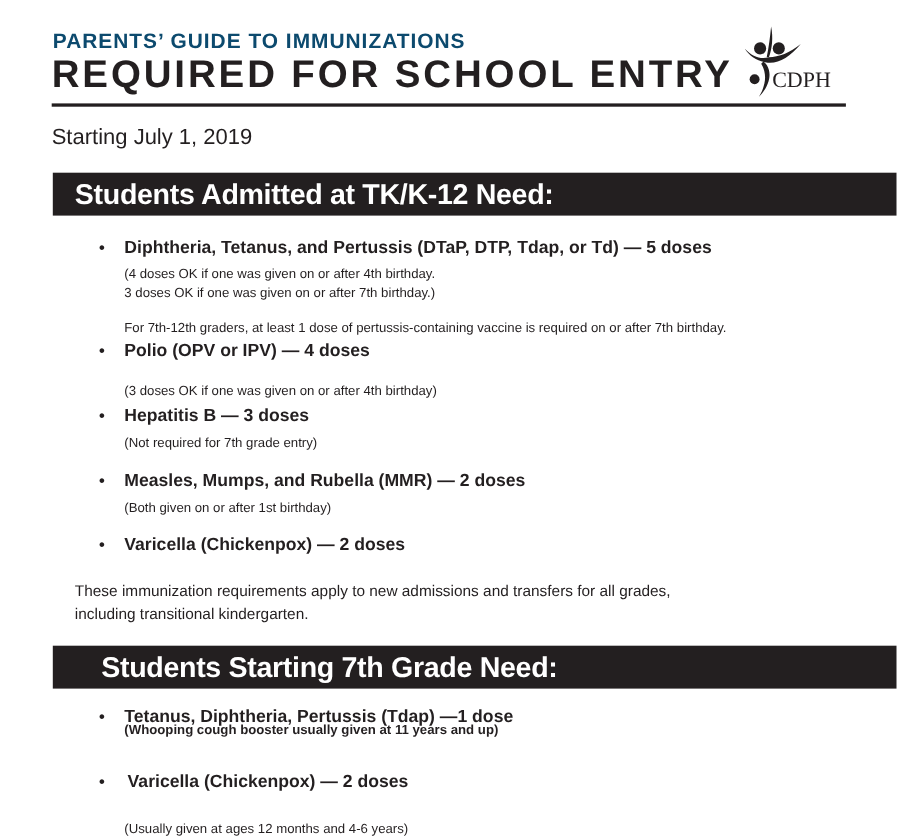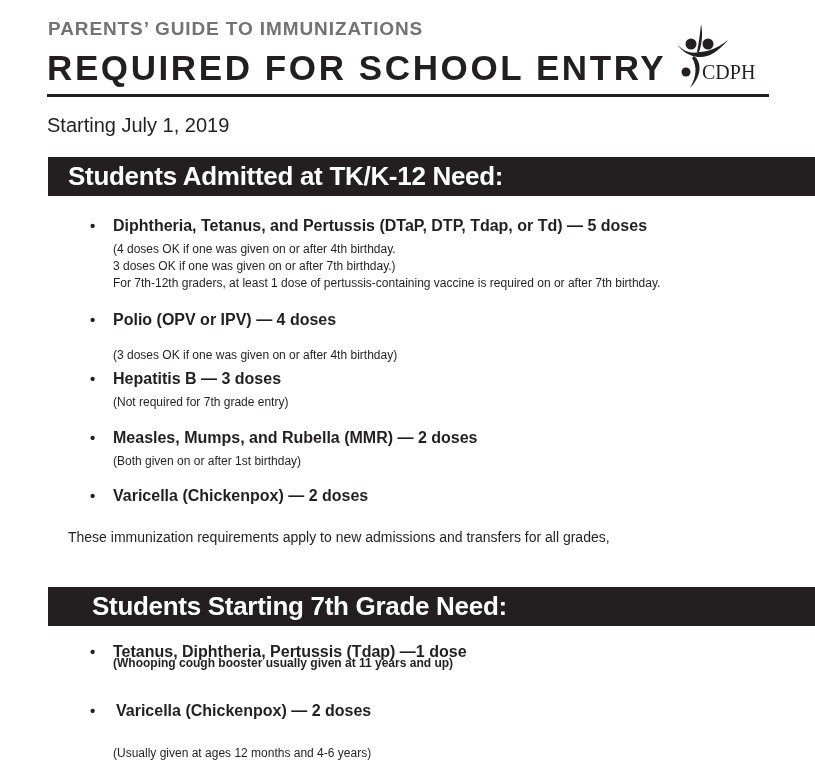--- a/index.html
+++ b/index.html
@@ -2,22 +2,22 @@
 <html><head>
   <meta charset="utf-8">
   <style>
     html, body { margin: 0; padding: 0; }
     body {
       width: 815px; height: 762px; background: #ffffff; position: relative; overflow: hidden;
       font-family: "Liberation Sans", "DejaVu Sans", sans-serif; color: #231f20;
     }
     .abs { position: absolute; }
     .sup-title {
-      left: 48px; top: 18px; font-size: 19px; font-weight: bold; letter-spacing: 0.9px;
-      color: #737373; white-space: nowrap;
+      left: 48px; top: 28px; font-size: 19px; font-weight: bold; letter-spacing: 0.9px;
+      color: #0c4a6e; white-space: nowrap;
     }
     .main-title {
       left: 47px; top: 48px; font-size: 35px; font-weight: bold; letter-spacing: 2.6px;
       color: #231f20; white-space: nowrap;
     }
     .rule { left: 47px; top: 94px; width: 722px; height: 3px; background: #231f20; }
     .logo { left: 672px; top: 22px; width: 100px; height: 70px; }
     .starting { left: 47px; top: 114px; font-size: 20px; color: #231f20; white-space: nowrap; }
     .bar {
       left: 48px; width: 798px; height: 39px; background: #231f20; color: #ffffff;
@@ -52,21 +52,21 @@
 
 <div class="abs starting">Starting July 1, 2019</div>
 
 <div class="abs bar" style="top:157px;">Students Admitted at TK/K-12 Need:</div>
 
 <div class="abs item" style="top:217px;">
   <span class="bullet">•</span>
   <span class="title">Diphtheria, Tetanus, and Pertussis (DTaP, DTP, Tdap, or Td) — 5 doses</span>
   <span class="note" style="top:24px;">(4 doses OK if one was given on or after 4th birthday.</span>
   <span class="note" style="top:41px;">3 doses OK if one was given on or after 7th birthday.)</span>
-  <span class="note" style="top:58px;">For 7th-12th graders, at least 1 dose of pertussis-containing vaccine is required on or after 7th birthday.</span>
+  <span class="note" style="top:73px;">For 7th-12th graders, at least 1 dose of pertussis-containing vaccine is required on or after 7th birthday.</span>
 </div>
 
 <div class="abs item" style="top:311px;">
   <span class="bullet">•</span>
   <span class="title">Polio (OPV or IPV) — 4 doses</span>
   <span class="note" style="top:36px;">(3 doses OK if one was given on or after 4th birthday)</span>
 </div>
 
 <div class="abs item" style="top:370px;">
   <span class="bullet">•</span>
@@ -80,20 +80,21 @@
   <span class="note" style="top:24px;">(Both given on or after 1st birthday)</span>
 </div>
 
 <div class="abs item" style="top:487px;">
   <span class="bullet">•</span>
   <span class="title">Varicella (Chickenpox) — 2 doses</span>
 </div>
 
 <div class="abs para">
   <div>These immunization requirements apply to new admissions and transfers for all grades,</div>
+  <div>including transitional kindergarten.</div>
 </div>
 
 <div class="abs bar" style="top:587px;padding-left:44px;">Students Starting 7th Grade Need:</div>
 
 <div class="abs item" style="top:643px;">
   <span class="bullet">•</span>
   <span class="title">Tetanus, Diphtheria, Pertussis (Tdap) —1 dose</span>
   <span class="note" style="top:12px;font-weight:bold;">(Whooping cough booster usually given at 11 years and up)</span>
 </div>
 

